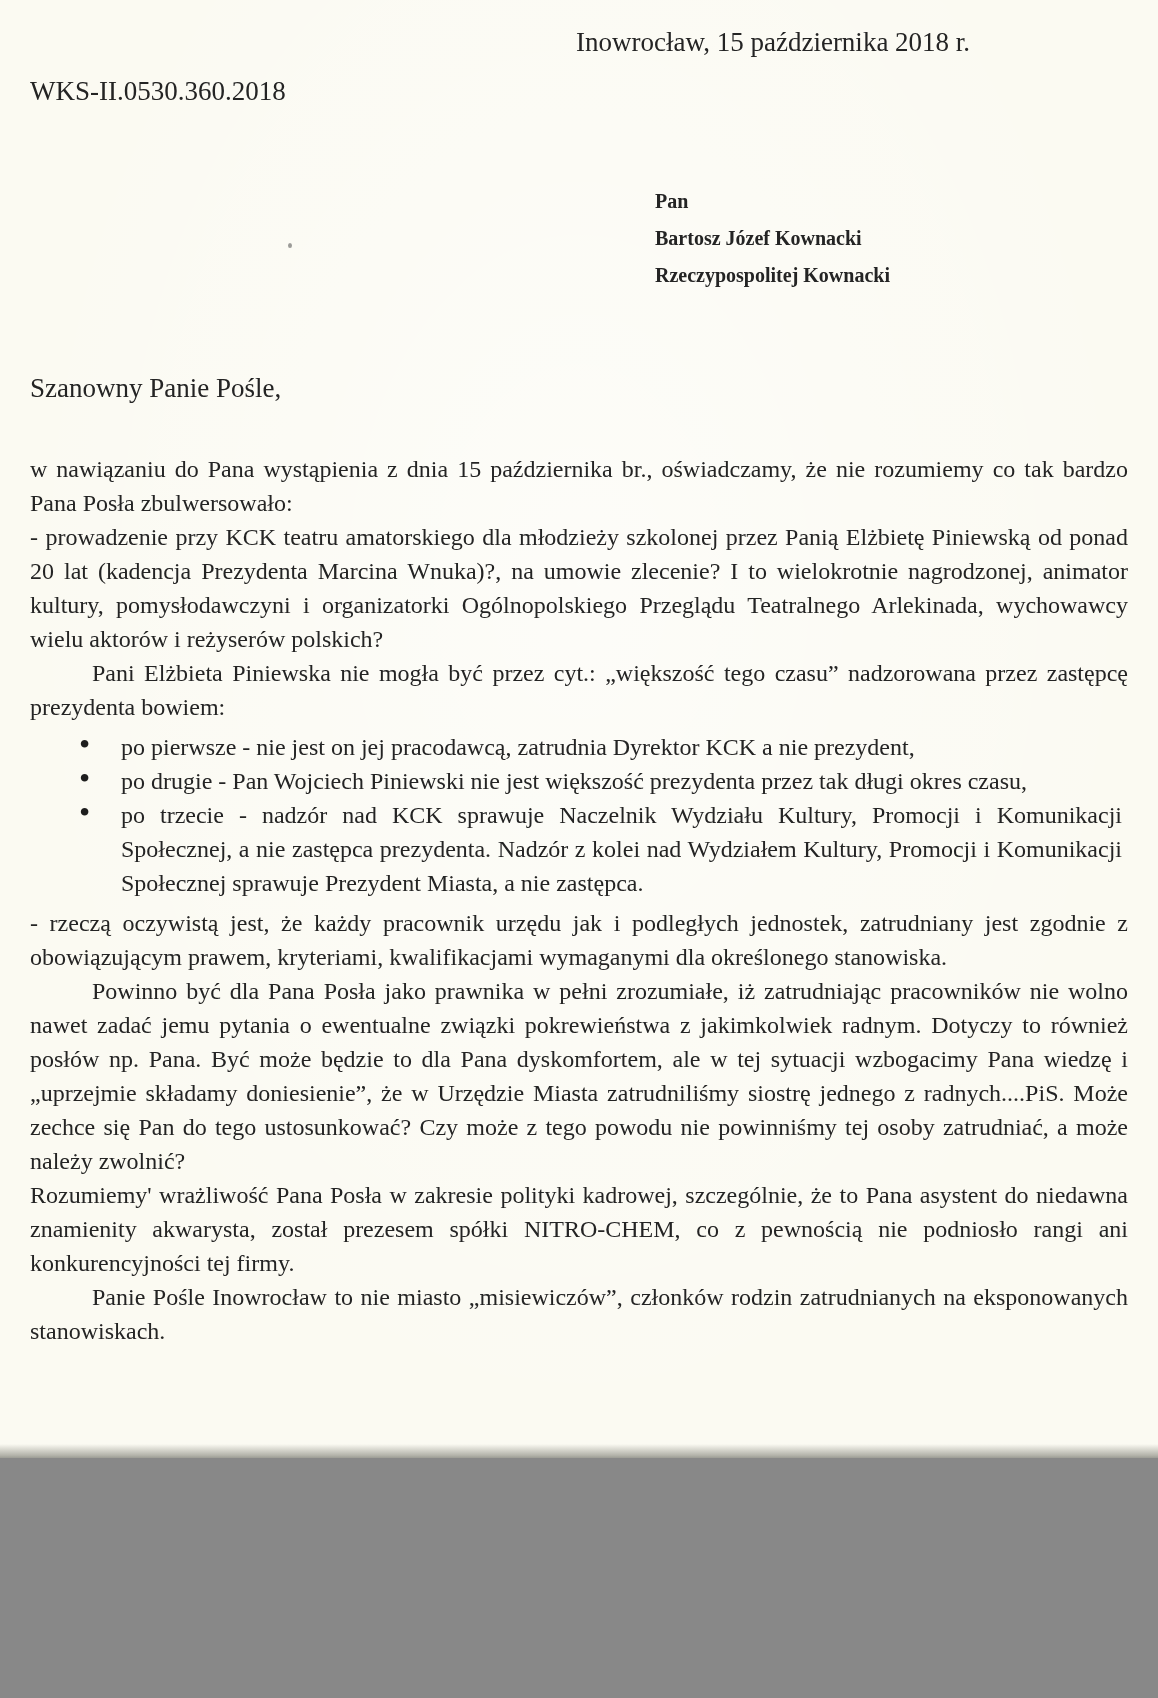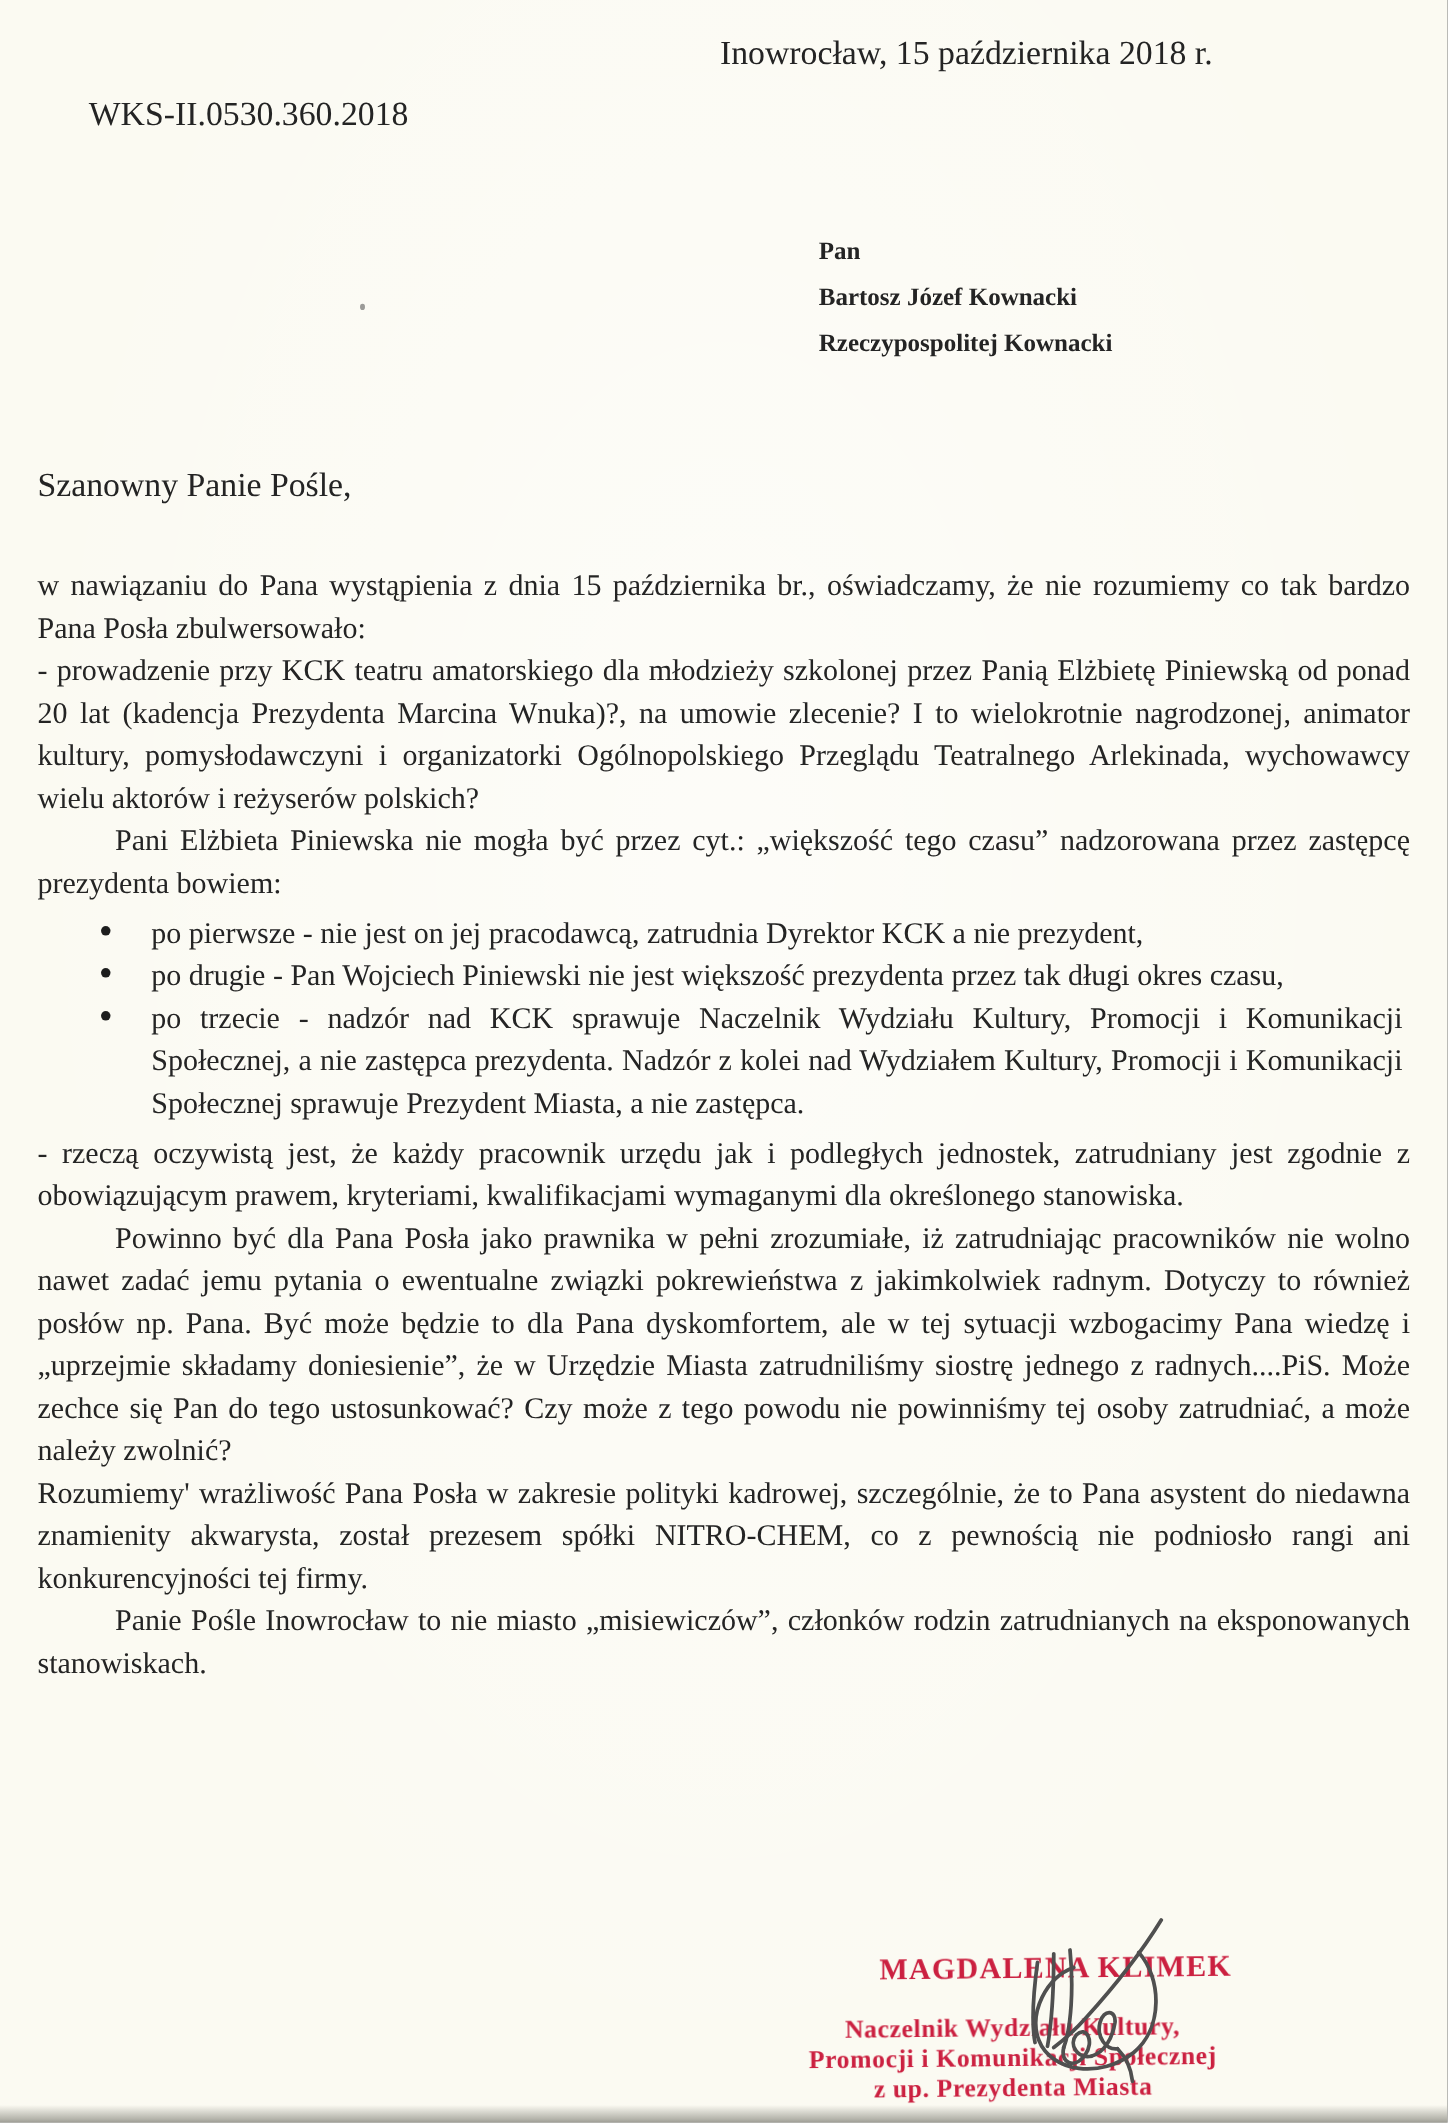--- a/index.html
+++ b/index.html
@@ -1,32 +1,32 @@
 <!DOCTYPE html>
 <html lang="pl"><head>
 <meta charset="utf-8">
 <style>
   html,body{margin:0;padding:0;background:#888;}
   .page{
     position:relative;
-    width:1158px;height:1698px;
+    width:1158px;height:1458px;
     margin:0 auto;
     background:#fbfaf2;
     background-image:radial-gradient(ellipse at 50% 40%, rgba(255,255,255,.5), rgba(0,0,0,0) 70%);
     color:#242424;
     font-family:"Liberation Serif", serif;
     overflow:hidden;
   }
   .date-line{
     position:absolute;top:27px;left:576px;
     font-size:27px;white-space:nowrap;
   }
   .reference{
     position:absolute;top:76px;left:30px;
-    font-size:27px;white-space:nowrap;margin-left:41px;
+    font-size:27px;white-space:nowrap;
   }
   .recipient{
     position:absolute;top:183px;left:655px;
     font-size:20px;font-weight:bold;line-height:37px;
   }
   .salutation{
     position:absolute;top:373px;left:30px;
     font-size:27px;
   }
   .body-text{

